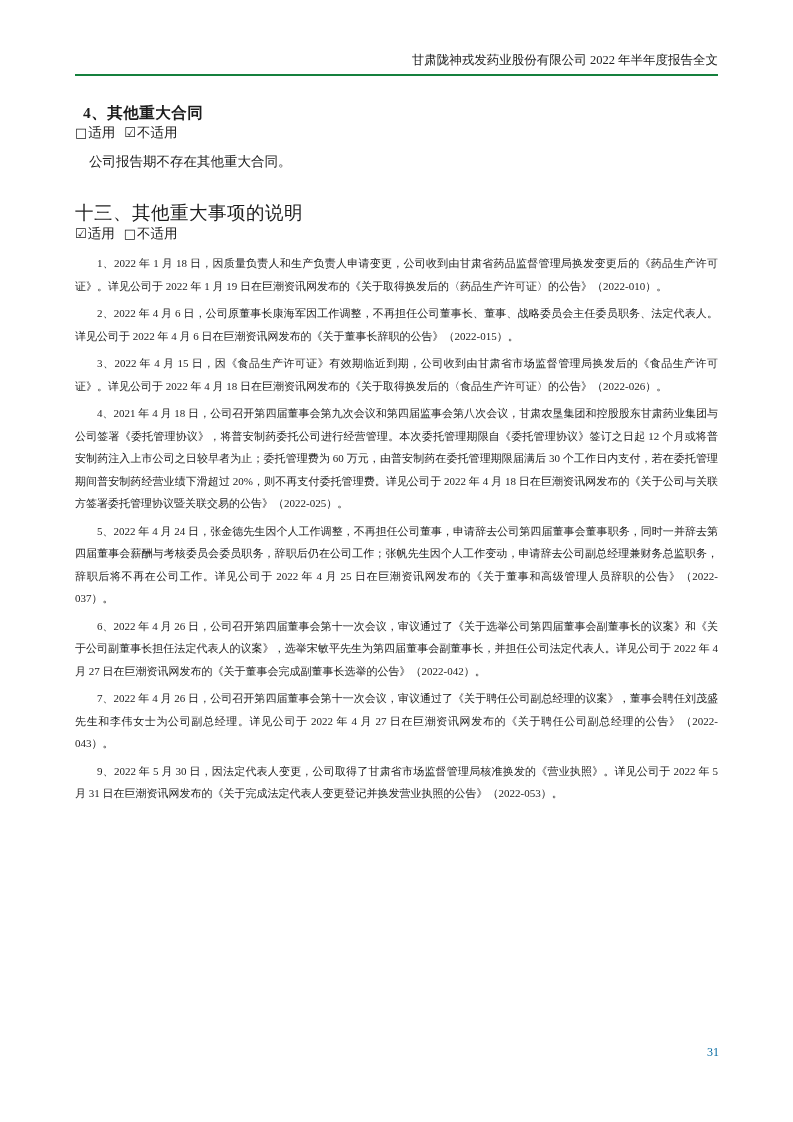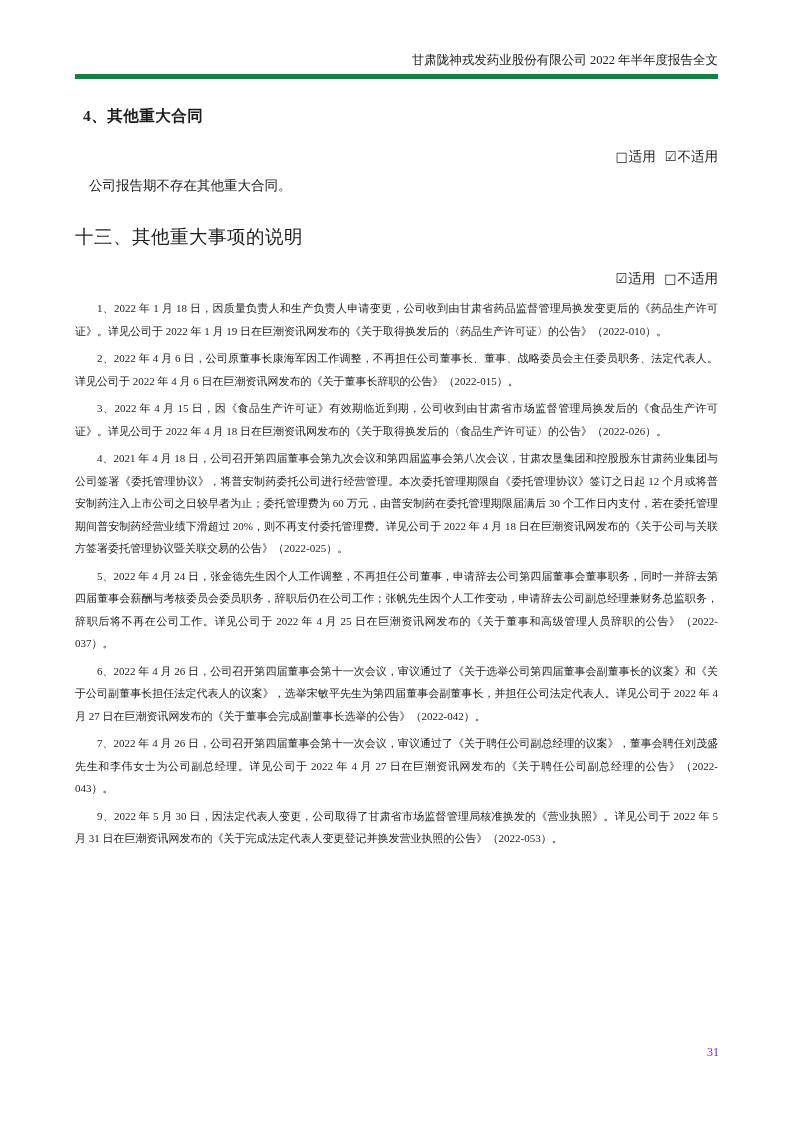--- a/index.html
+++ b/index.html
@@ -17,34 +17,32 @@
     padding: 52px 75px 0 75px;
     font-family: "Liberation Serif", "DejaVu Serif", serif;
     color: #1c1c1c;
     overflow: hidden;
   }
   .page-header {
     text-align: right;
     font-size: 12.5px;
     line-height: 17px;
     padding-bottom: 5px;
-    border-bottom: 5px solid #15803d;
+    border-bottom: 2px solid #15803d;
     color: #222;
   }
   .h-sub {
     margin: 27px 0 0 8px;
     font-size: 15.5px;
     font-weight: 700;
     letter-spacing: 0.5px;
   }
   .applicability {
-    margin-top: 21px;
     font-size: 13.5px;
     line-height: 18px;
-    text-align: right;
   }
   .chk {
     font-family: "DejaVu Sans", sans-serif;
     font-size: 13px;
     margin-right: 1px;
   }
   .gap {
     display: inline-block;
     width: 9px;
   }
@@ -67,21 +65,21 @@
     line-height: 22.5px;
     text-align: justify;
     text-indent: 2em;
     margin: 0 0 5px 0;
   }
   .page-number {
     position: absolute;
     right: 74px;
     bottom: 62px;
     font-size: 12px;
-    color: #6d28d9;
+    color: #0369a1;
   }
 </style>
 </head>
 <body>
 
 <div class="page">
 
   <div class="page-header">
     <span>甘肃陇神戎发药业股份有限公司 2022 年半年度报告全文</span>
   </div>

